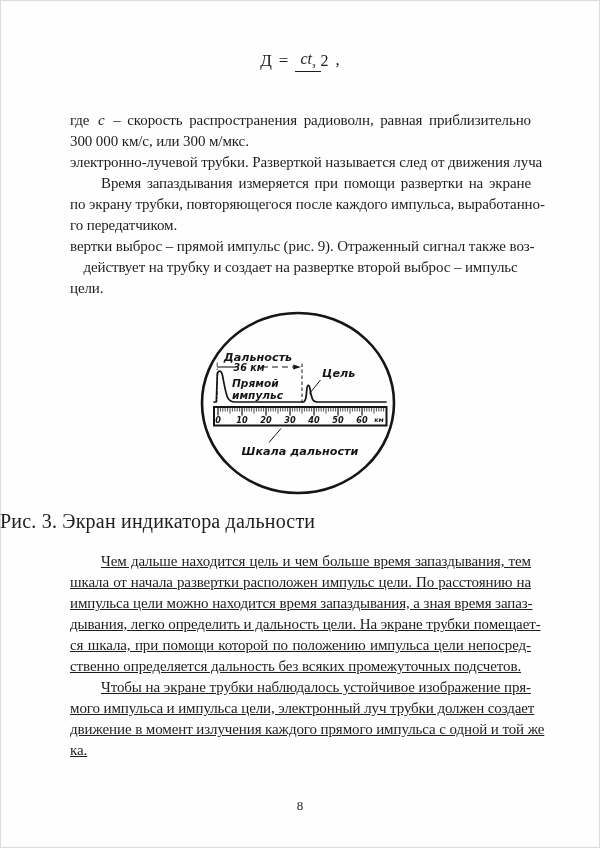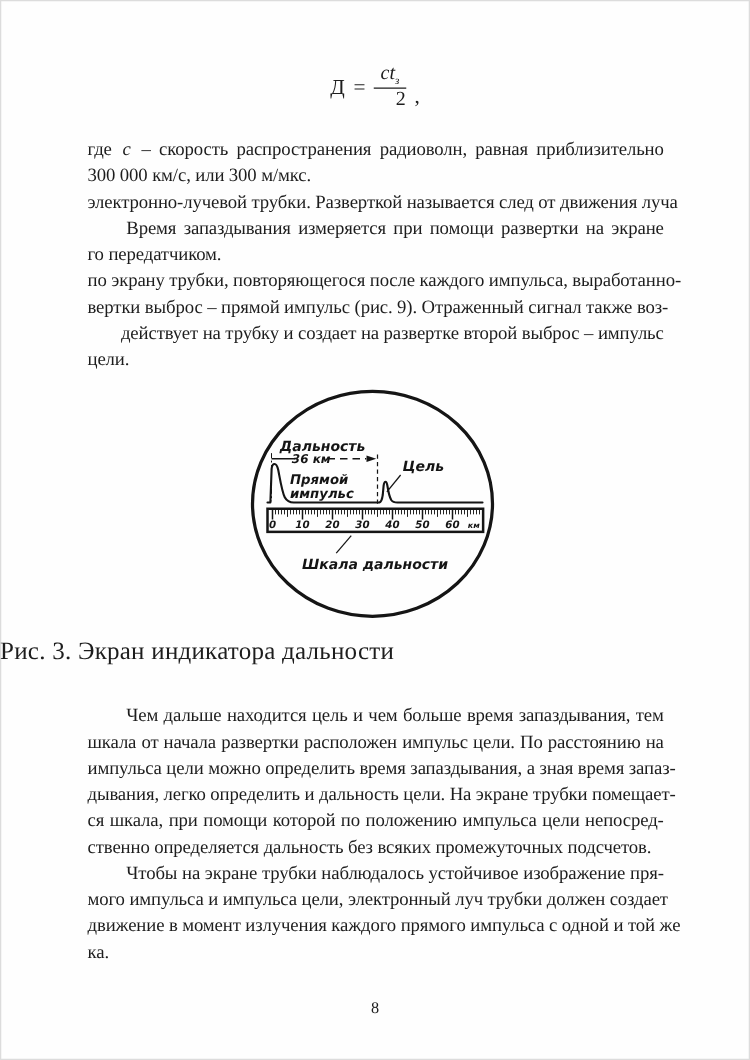--- a/index.html
+++ b/index.html
@@ -19,50 +19,50 @@
     height:46px;
   }
   .formula{
     display:inline-flex;
     align-items:center;
     gap:7px;
     font-size:17px;
   }
   .frac{
     display:inline-flex;
-    flex-direction:column;
-    align-items:flex-end;
+    flex-direction:row;
+    align-items:center;
     line-height:1.12;
     font-size:16px;
   }
   .frac .num{
     display:block;
     padding:0 5px 1px 5px;
     border-bottom:1.2px solid #1d1d1d;
     font-style:italic;
   }
   .frac .num sub{font-size:9px;font-style:italic;}
   .frac .den{display:block;}
   .f-comma{align-self:flex-end;padding-bottom:2px;}
   
   .text-col{
     margin:0 69px 0 70px;
     width:461px;
     font-size:15px;
     letter-spacing:-0.1px;
   }
   .t1{margin-top:14px;}
-  .t2{margin-top:30px;}
+  .t2{margin-top:18px;text-decoration:underline;}
   .line{
     line-height:21px;
     text-align:justify;
     text-align-last:justify;
     white-space:nowrap;
   }
-  .line.last{text-align:right;text-align-last:left;white-space:normal;}
+  .line.last{text-align:center;text-align-last:left;white-space:normal;}
   .line.indent{text-indent:31px;}
   .var{font-style:italic;padding:0 2px;}
   
   .figure-block{
     text-align:center;
     margin-top:5px;
   }
   .figure-block svg{display:inline-block;vertical-align:top;}
   .fl{
     font-family:"DejaVu Sans", sans-serif;
@@ -119,22 +119,22 @@
       <span class="f-comma">,</span>
     </span>
   </div>
 
   <div class="text-col t1">
     <div class="line"><span>где</span> <i class="var">с</i> <span>–  скорость  распространения  радиоволн,  равная  приблизительно</span></div>
     <div class="line last">300 000 км/с, или 300 м/мкс.</div>
 
     <div class="line">электронно-лучевой трубки. Разверткой называется след от движения луча</div>
     <div class="line indent">Время запаздывания измеряется при помощи развертки на экране</div>
+    <div class="line">по экрану трубки, повторяющегося после каждого импульса, выработанно-</div>
     <div class="line last">го передатчиком.</div>
-    <div class="line">по экрану трубки, повторяющегося после каждого импульса, выработанно-</div>
 
     <div class="line">вертки выброс – прямой импульс (рис. 9). Отраженный сигнал также воз-</div>
     <div class="line last">действует на трубку и создает на развертке второй выброс – импульс цели.</div>
   </div>
 
   <div class="figure-block">
     <svg width="212" height="197" viewBox="0 0 212 197">
 
       <ellipse cx="104" cy="99" rx="96" ry="90" fill="none" stroke="#151515" stroke-width="2.6"></ellipse>
 
@@ -238,21 +238,21 @@
 
       <line x1="87" y1="124.5" x2="75" y2="138.5" class="ptr"></line>
       <text x="106" y="151" text-anchor="middle" class="fl fl-big">Шкала дальности</text>
     </svg>
     <div class="caption">Рис. 3. Экран индикатора дальности</div>
   </div>
 
   <div class="text-col t2">
     <div class="line indent">Чем дальше находится цель и чем больше время запаздывания, тем</div>
     <div class="line">шкала от начала развертки расположен импульс цели. По расстоянию на</div>
-    <div class="line">импульса цели можно определить время запаздывания, а зная время запаз-</div>
+    <div class="line">импульса цели можно находится время запаздывания, а зная время запаз-</div>
     <div class="line">дывания, легко определить и дальность цели. На экране трубки помещает-</div>
     <div class="line">ся шкала, при помощи которой по положению импульса цели непосред-</div>
     <div class="line last">ственно определяется дальность без всяких промежуточных подсчетов.</div>
 
     <div class="line indent">Чтобы на экране трубки наблюдалось устойчивое изображение пря-</div>
     <div class="line">мого импульса и импульса цели, электронный луч трубки должен создает</div>
     <div class="line">движение в момент излучения каждого прямого импульса с одной и той же</div>
     <div class="line last">ка.</div>
   </div>
 

